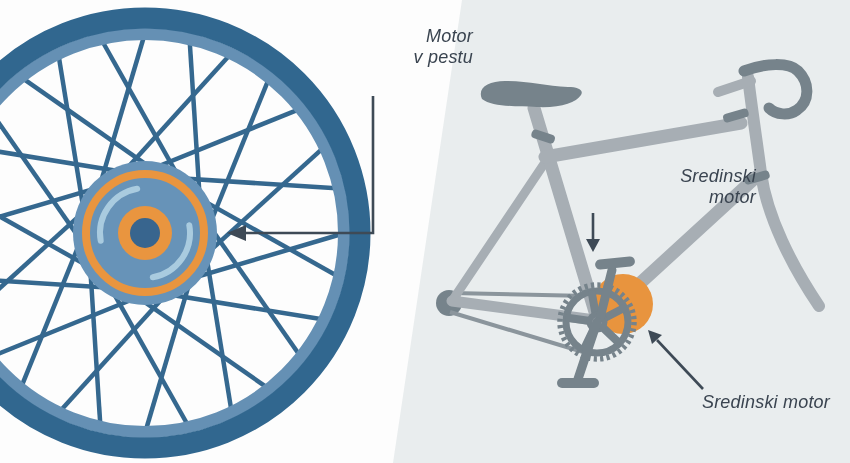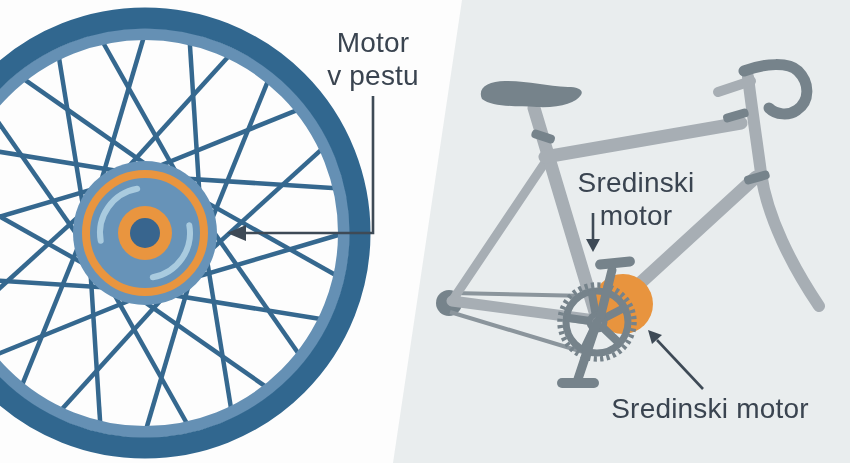--- a/index.html
+++ b/index.html
@@ -11,25 +11,26 @@
   }
   html,body{margin:0;padding:0;background:#fff;}
   .stage{
     position:relative;width:850px;height:463px;overflow:hidden;
     background:var(--left-bg);
     font-family:"Liberation Sans",sans-serif;
   }
   .stage svg{position:absolute;left:0;top:0;display:block;}
   .diagram-label{
     position:absolute;color:var(--label-text);
-    font-size:28px;line-height:1.18;white-space:pre-line;text-align:center;
+    font-size:18px;line-height:1.18;white-space:pre-line;text-align:right;
     letter-spacing:0.2px;
+    font-style:italic;
   }
   .label-hub{left:273px;top:26px;width:200px;}
-  .label-mid-top{left:536px;top:166px;width:200px;}
+  .label-mid-top{left:556px;top:166px;width:200px;}
   .label-mid-bottom{left:590px;top:392px;width:240px;}
 </style>
 </head>
 <body>
 
 <div class="stage">
 
   <svg width="850" height="463" viewBox="0 0 850 463">
 
     <polygon points="462,0 850,0 850,463 393,463" fill="var(--right-bg)"></polygon>

